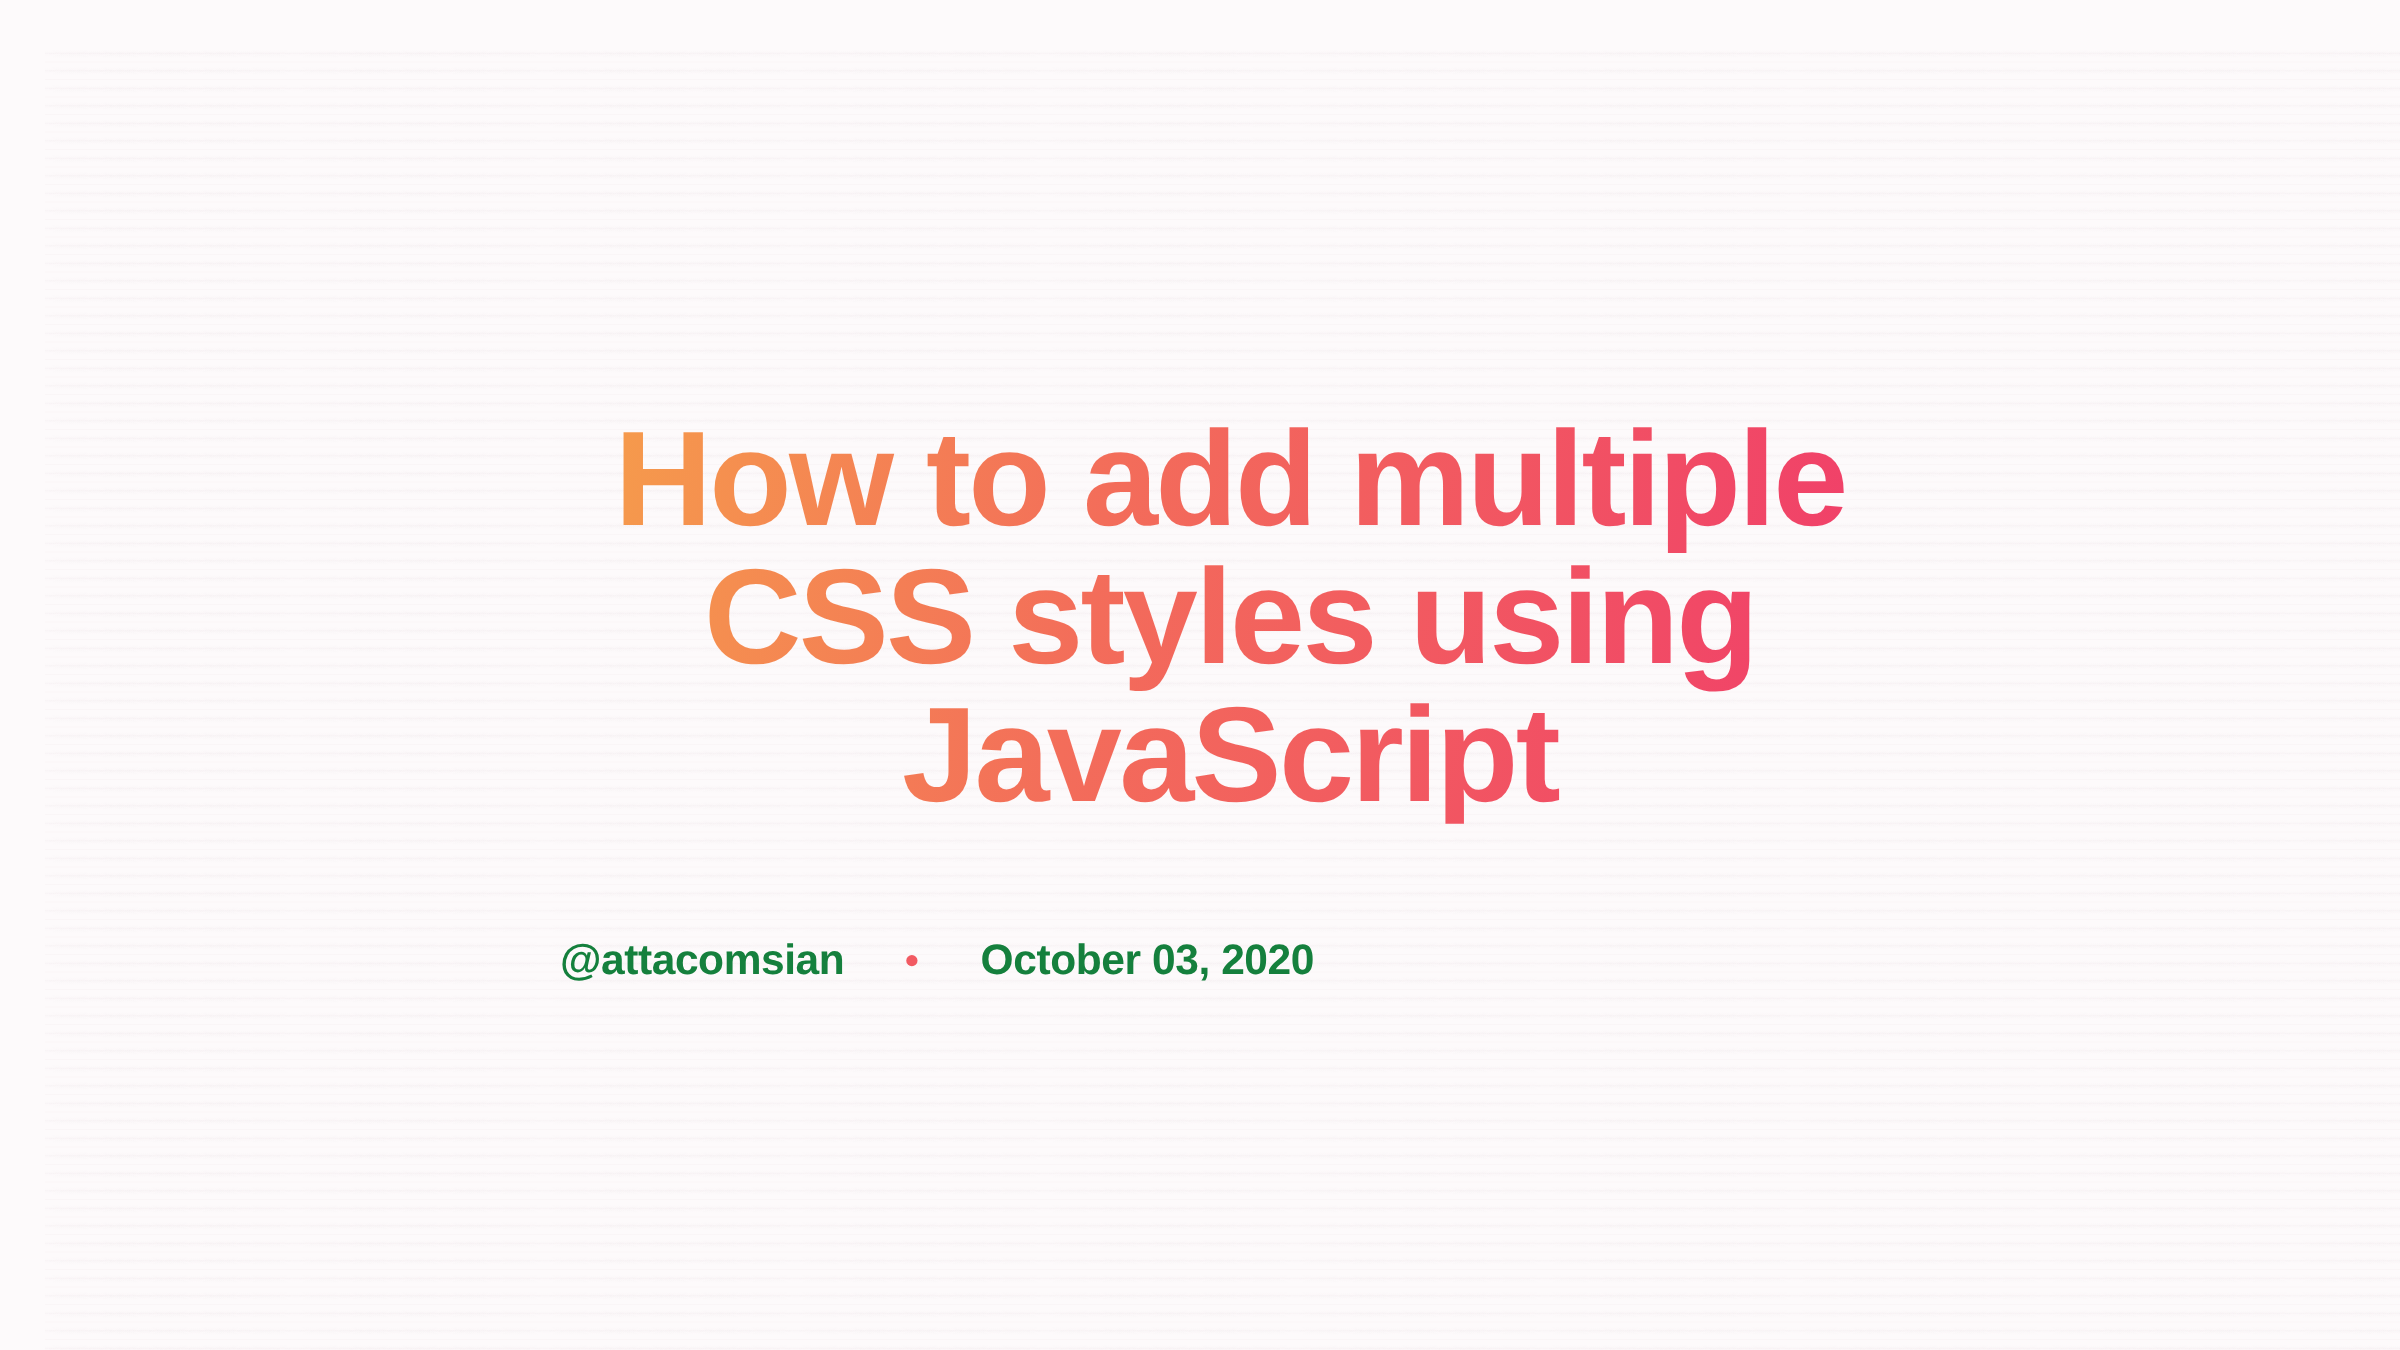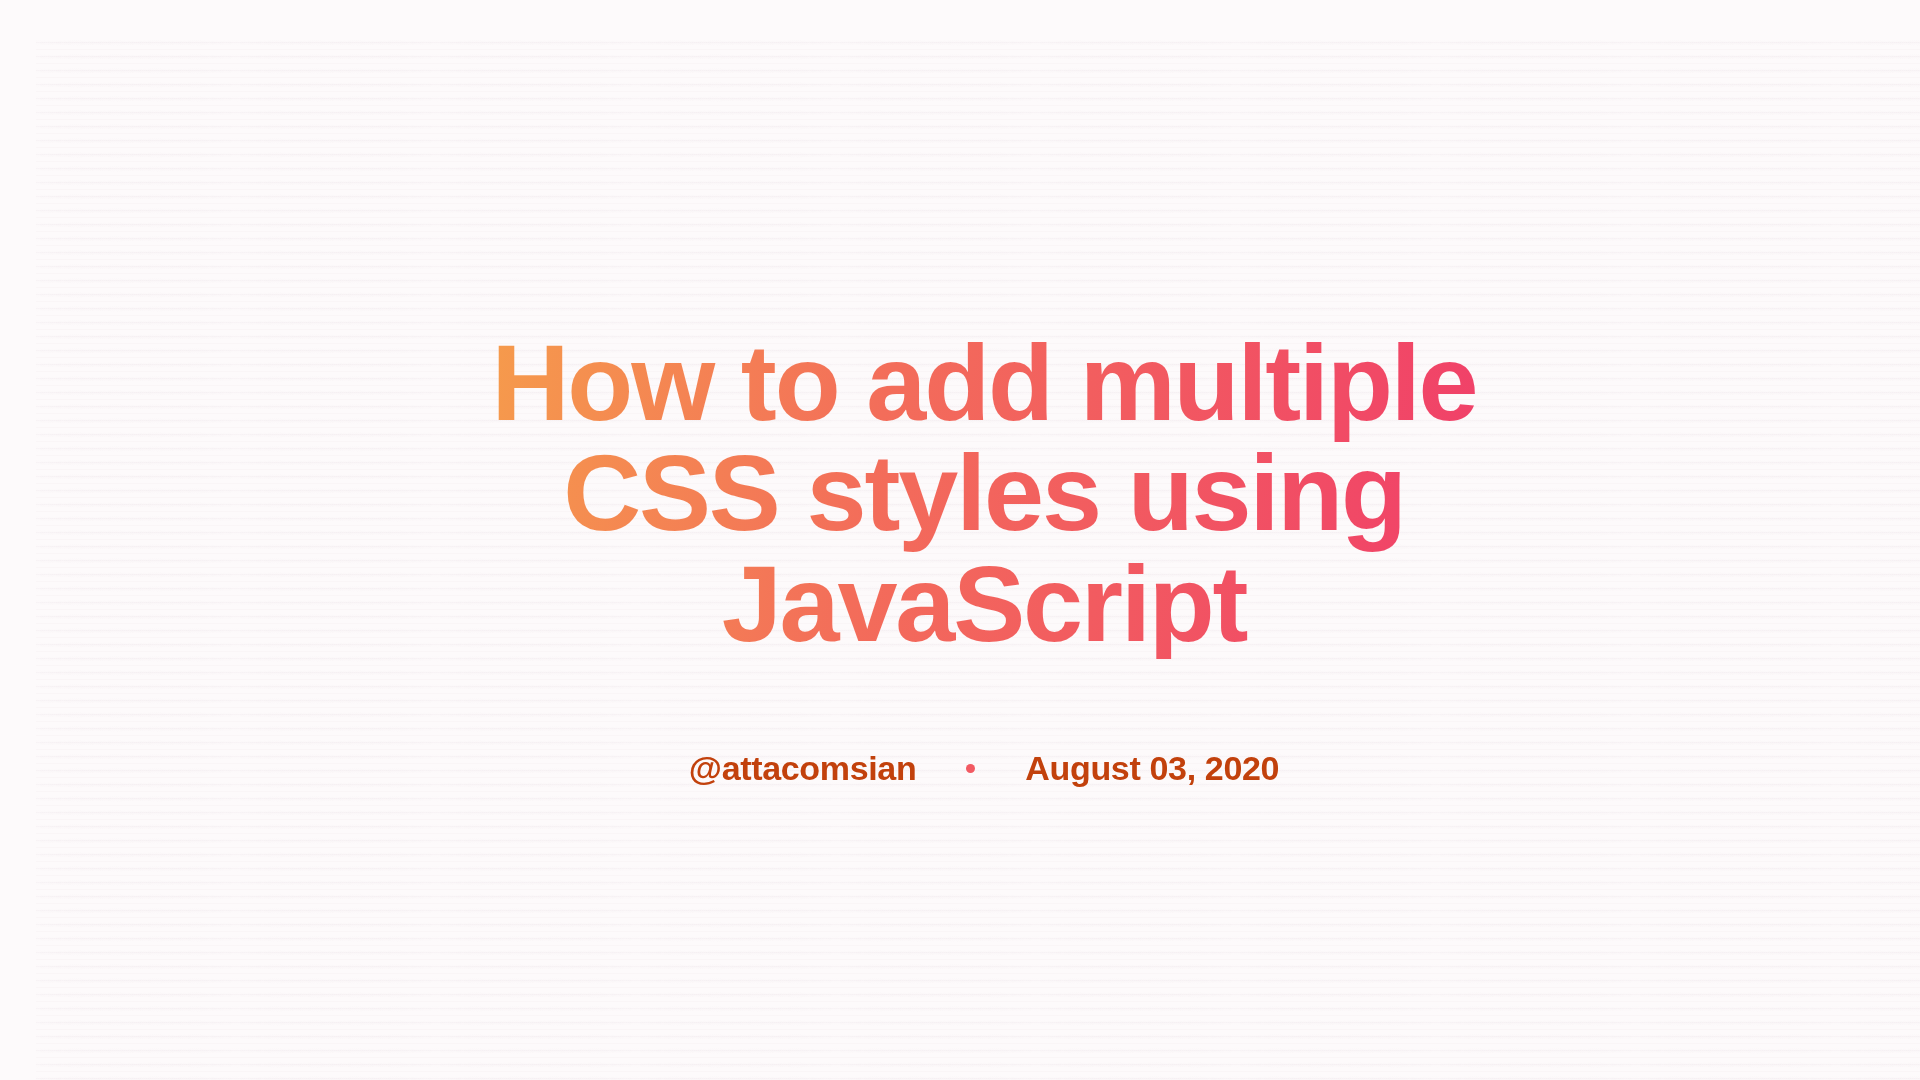--- a/index.html
+++ b/index.html
@@ -67,25 +67,25 @@
       -webkit-background-clip: text;
       background-clip: text;
       -webkit-text-fill-color: transparent;
       color: #f03a6b;
       margin-bottom: 78px;
     }
 
     .meta {
       display: flex;
       align-items: center;
-      justify-content: center;
+      justify-content: flex-start;
       gap: 26px;
       font-size: 34px;
       font-weight: 800;
-      color: #c2410c;
+      color: #15803d;
       letter-spacing: -0.01em;
     }
 
     .dot {
       width: 9px;
       height: 9px;
       border-radius: 50%;
       background: #f25a62;
       display: inline-block;
       flex-shrink: 0;
@@ -94,15 +94,15 @@
 </head>
 <body>
 
 <div class="wave-bg"></div>
 
 <div class="container">
   <h1 class="title">How to add multiple CSS styles using JavaScript</h1>
   <div class="meta">
     <span>@attacomsian</span>
     <span class="dot"></span>
-    <span>August 03, 2020</span>
+    <span>October 03, 2020</span>
   </div>
 </div>
 
 </body></html>

